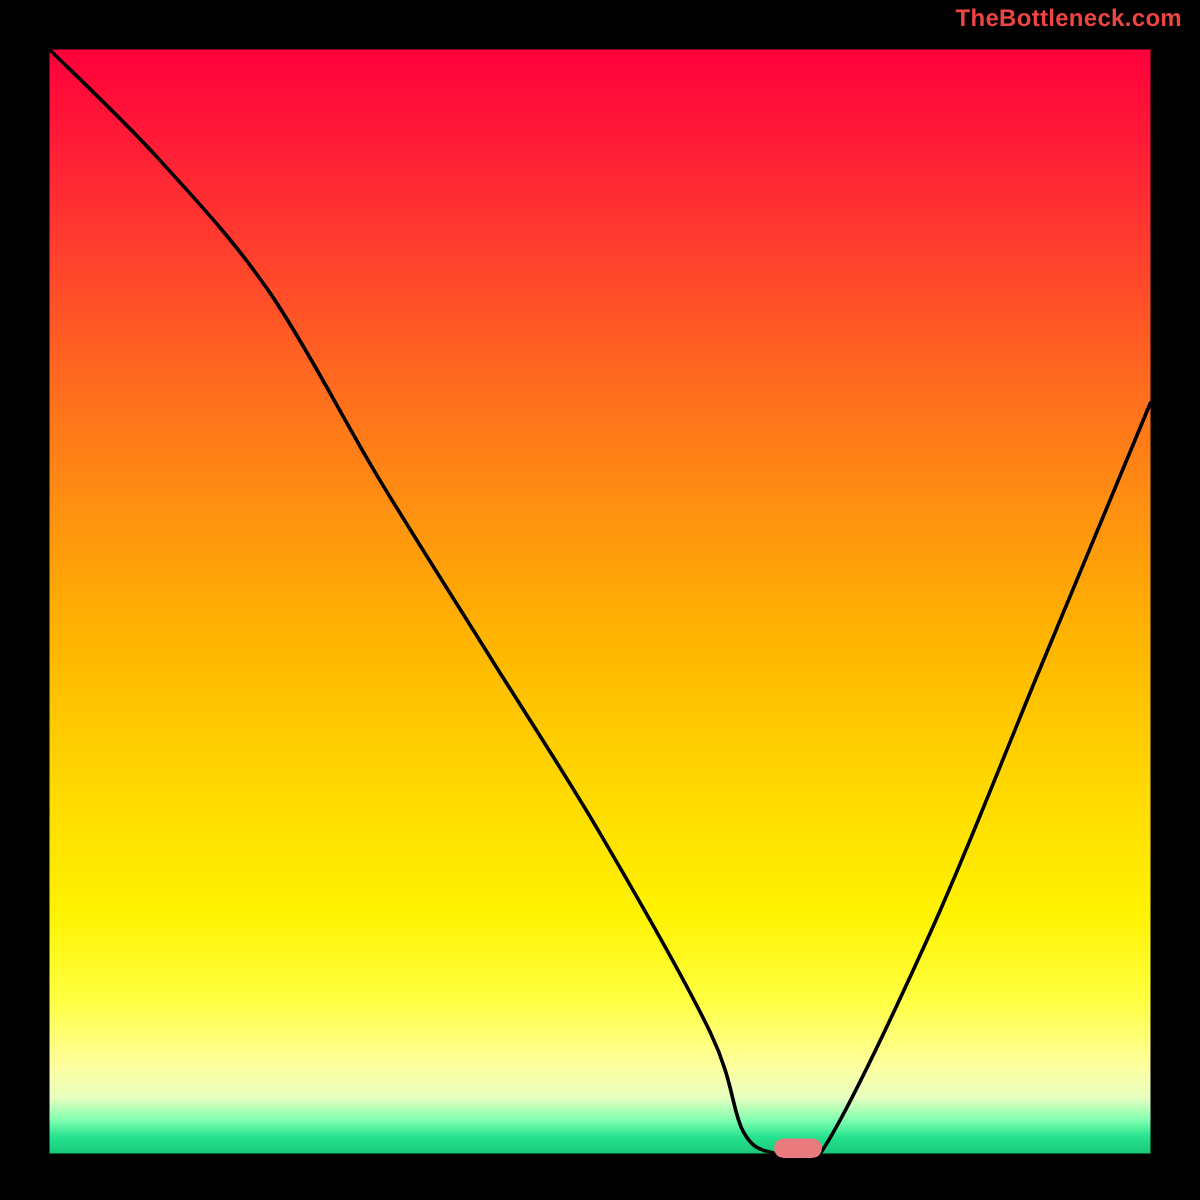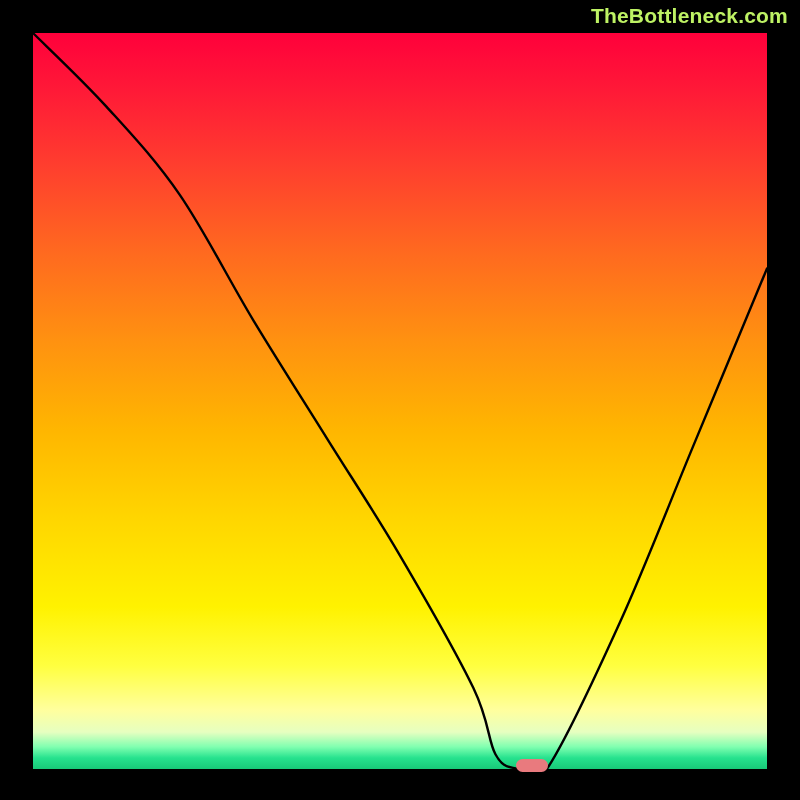--- a/index.html
+++ b/index.html
@@ -14,21 +14,21 @@
           #ffb600 54%,
           #ffd600 66%,
           #fff200 78%,
           #ffff40 86%,
           #ffff9e 92%,
           #e6ffc0 95%,
           #80ffb0 97%,
           #26e28e 98.5%,
           #18c978 100%);}
   svg.curve{position:absolute;left:33px;top:33px;width:734px;height:736px;overflow:visible}
-  .watermark{position:absolute;top:4px;right:12px;color:#bef264;font-size:21px;font-weight:600;letter-spacing:.2px}
+  .watermark{position:absolute;top:4px;right:12px;color:#ef4444;font-size:16px;font-weight:600;letter-spacing:.2px}
   .marker{position:absolute;width:32px;height:13px;border-radius:7px;background:#e97a7e;}
 </style>
 </head>
 <body>
 
 <div class="frame">
   <div class="plot"></div>
 
   <svg class="curve" viewBox="0 0 734 736" preserveAspectRatio="none">
     <path id="curve-path" fill="none" stroke="#000" stroke-width="2.4" stroke-linejoin="round" stroke-linecap="round" d="M 0 0 C 12.233333333333334 12.266666666666671 48.93333333333334 46.61333333333336 73.4 73.60000000000002 C 97.86666666666667 100.58666666666669 122.33333333333334 126.34666666666664 146.8 161.91999999999996 C 171.26666666666668 197.49333333333328 195.73333333333332 246.56 220.2 287.04 C 244.66666666666666 327.52000000000004 269.1333333333333 365.5466666666667 293.6 404.8 C 318.0666666666667 444.05333333333334 342.53333333333336 480.8533333333333 367 522.56 C 391.46666666666664 564.2666666666667 424.49666666666667 621.92 440.4 655.04 C 456.3033333333333 688.16 455.08000000000004 707.7866666666666 462.42 721.28 C 469.76 734.7733333333333 475.87666666666667 733.5466666666666 484.44 736 C 493.00333333333333 738.4533333333334 496.6733333333333 760.5333333333333 513.8 736 C 530.9266666666666 711.4666666666667 562.7333333333333 642.7733333333333 587.2 588.8 C 611.6666666666667 534.8266666666666 636.1333333333333 471.04 660.6 412.16 C 685.0666666666667 353.28000000000003 721.7666666666667 264.96 734 235.51999999999998"></path>

